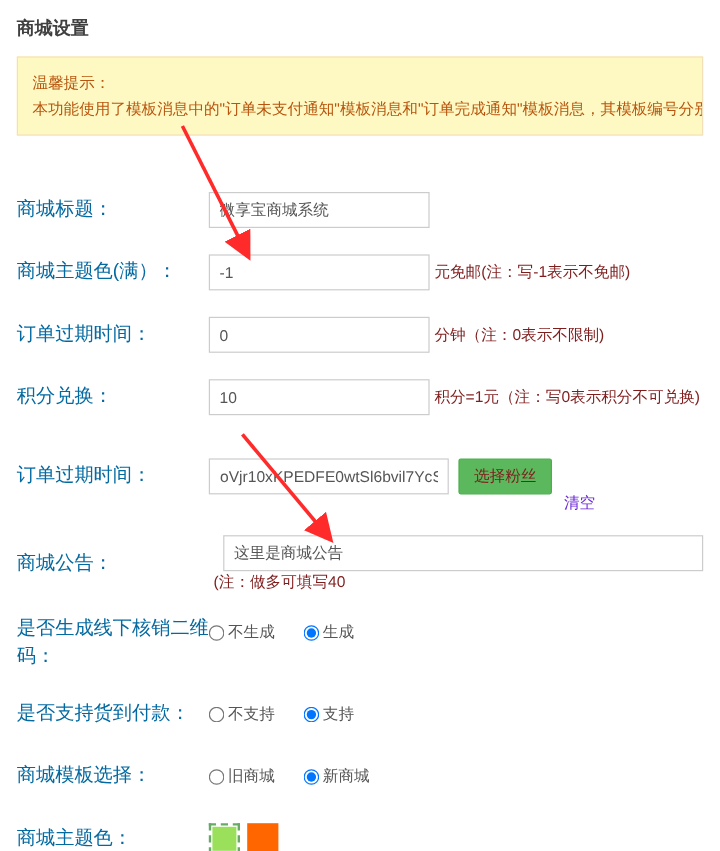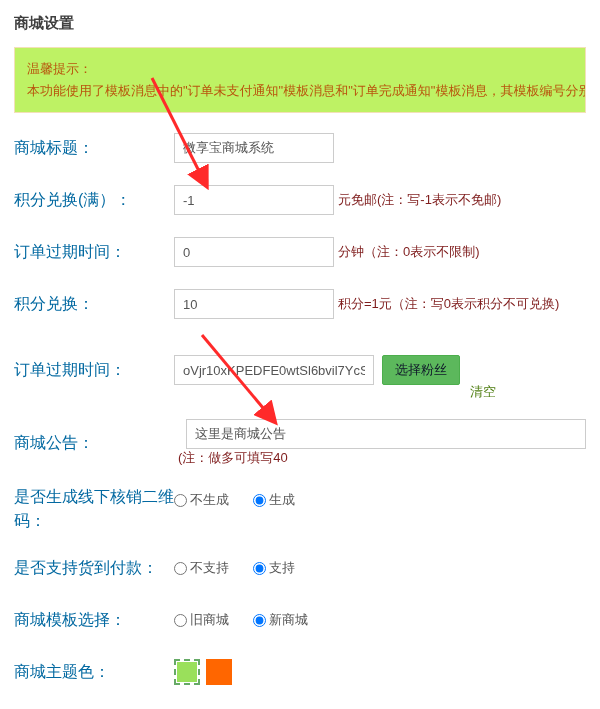--- a/index.html
+++ b/index.html
@@ -13,26 +13,26 @@
     width: 600px;
   }
   h2.page-title {
     font-size: 15px;
     font-weight: bold;
     margin: 4px 0 14px 0;
     color: #404040;
   }
   .notice {
     border: 1px solid #f3e0b8;
-    background: #bef264;
+    background: #fef9c3;
     padding: 10px 12px;
     color: #b8540d;
     font-size: 13px;
     line-height: 1.7;
-    margin-bottom: 18px;
+    margin-bottom: 45px;
     overflow: hidden;
     white-space: nowrap;
   }
   .notice .notice-title { display: inline; }
   .notice .notice-body { display: block; }
   .form-row {
     display: flex;
     align-items: center;
     margin-bottom: 18px;
     min-height: 34px;
@@ -49,39 +49,39 @@
     display: flex;
     align-items: center;
     flex-wrap: wrap;
   }
   input.text {
     border: 1px solid #ccc;
     height: 30px;
     padding: 2px 8px;
     font-size: 13px;
     color: #555;
-    width: 160px;
+    width: 184px;
   }
   input.text.wide { width: 200px; }
   input.text.xw { width: 215px; }
   .hint {
     color: #7f1d1d;
     margin-left: 4px;
     font-size: 13px;
   }
   .radio-group { display:flex; align-items:center; gap: 24px; }
   .radio-item { display:flex; align-items:center; gap:3px; color:#555; }
   .radio-item input[type=radio] { margin:0; }
   .btn {
     display:inline-flex; align-items:center; justify-content:center;
     height: 30px; padding: 0 12px; border-radius: 2px;
     font-size: 13px; cursor: pointer; border:1px solid transparent;
   }
-  .btn-green { background:#5cb85c; color:#0f172a; border-color:#4cae4c; }
-  .link { color:#4d7c0f; margin-left:10px; cursor:pointer;margin-top:44px; }
+  .btn-green { background:#5cb85c; color:#7f1d1d; border-color:#4cae4c; }
+  .link { color:#6d28d9; margin-left:10px; cursor:pointer;margin-top:44px; }
   .swatches { display:flex; gap:6px; }
   .swatch {
     width:26px; height:26px; border:1px solid rgba(0,0,0,0);
   }
   .swatch.selected { border:2px dashed #6a6; padding:1px; }
   .swatch.selected .inner { width:100%; height:100%; }
   svg.arrow-overlay {
     position:absolute;
     pointer-events:none;
   }
@@ -108,21 +108,21 @@
   </svg>
 
   <div class="form-row">
     <div class="form-label">商城标题：</div>
     <div class="form-ctrl">
       <input class="text" value="微享宝商城系统" style="">
     </div>
   </div>
 
   <div class="form-row">
-    <div class="form-label">积分兑换(满）：</div>
+    <div class="form-label">商城主题色(满）：</div>
     <div class="form-ctrl">
       <input class="text" value="-1" style="">
       <span class="hint">元免邮(注：写-1表示不免邮)</span>
     </div>
   </div>
 
   <div class="form-row">
     <div class="form-label">订单过期时间：</div>
     <div class="form-ctrl">
       <input class="text" value="0" style="">

